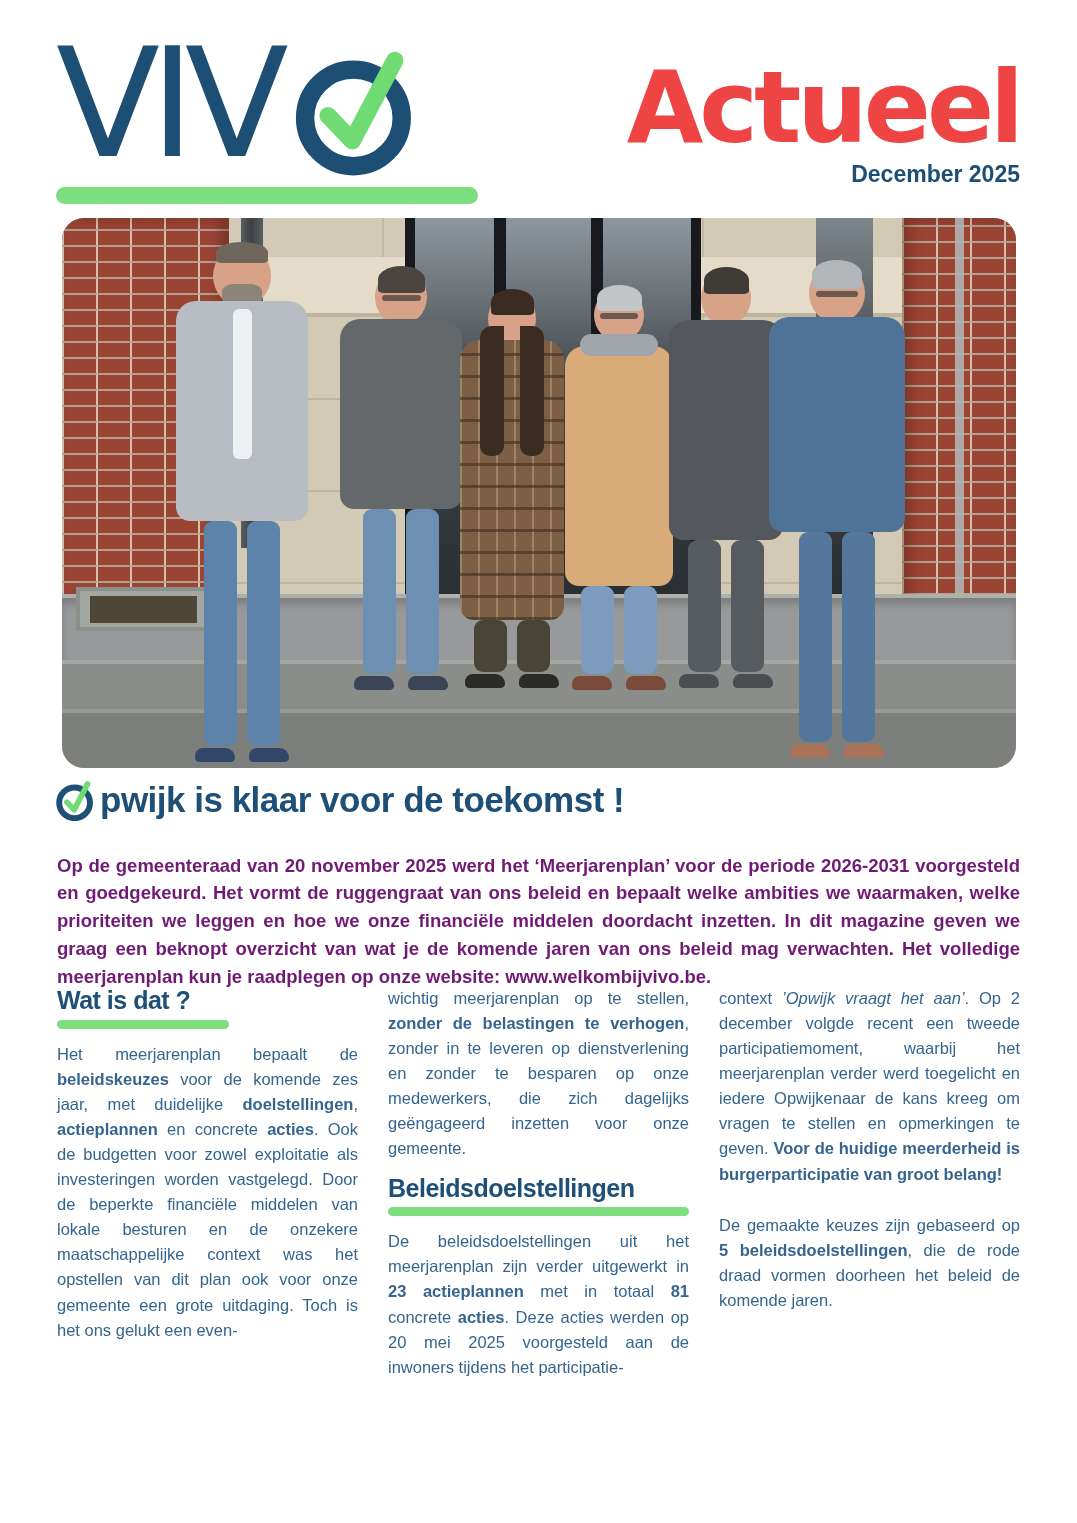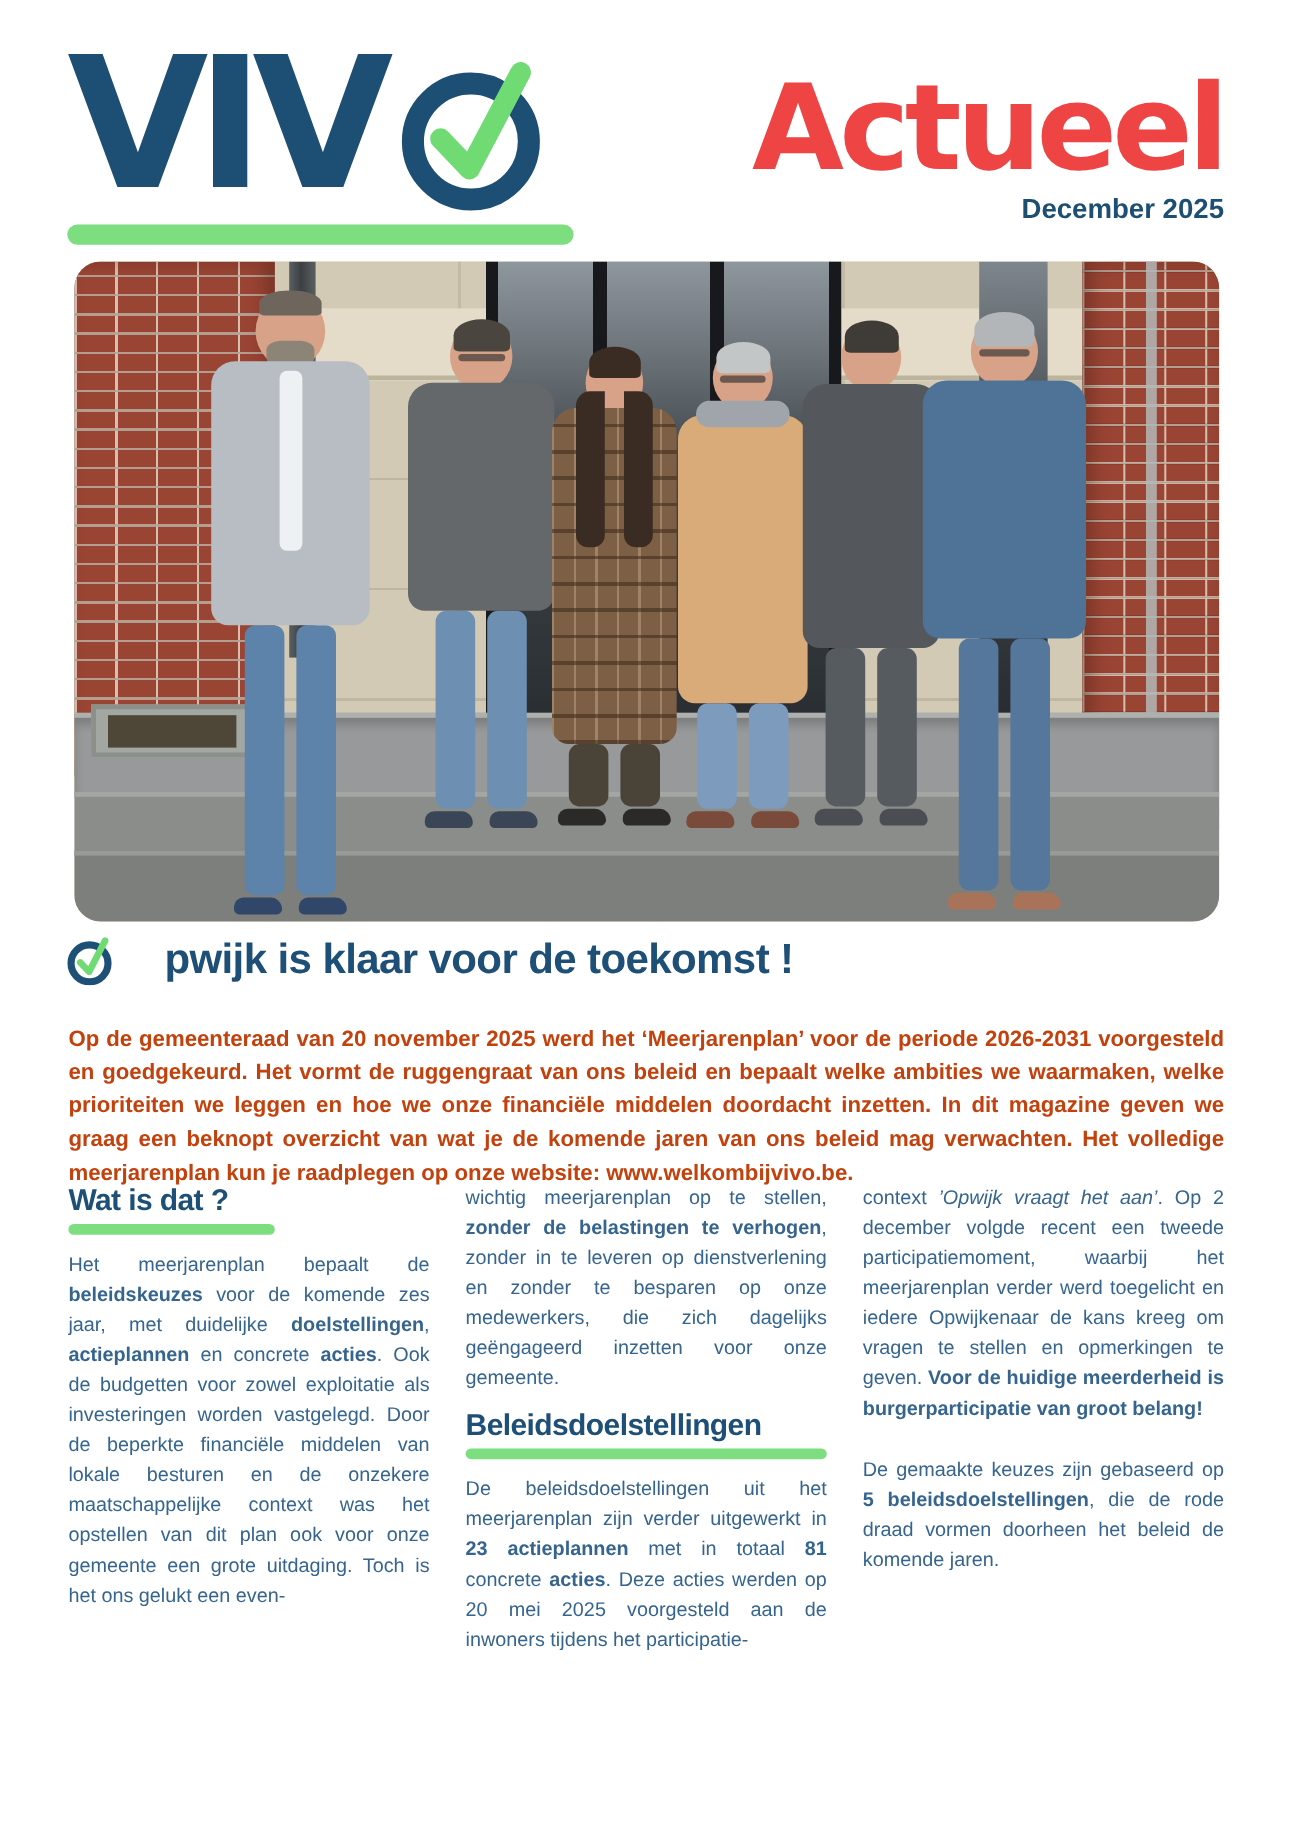--- a/index.html
+++ b/index.html
@@ -2,21 +2,21 @@
 <html><head>
 <meta charset="utf-8">
 <style>
   html,body{margin:0;padding:0;background:#ffffff;}
   .page{position:relative;width:1077px;height:1523px;background:#ffffff;overflow:hidden;
         font-family:"Liberation Sans","DejaVu Sans",sans-serif;}
 
   
   .logo{position:absolute;top:26px;left:56px;}
   .logo-row{display:flex;align-items:center;}
-  .logo-viv{font-family:"DejaVu Sans",sans-serif;font-weight:bold;font-size:152px;line-height:1.02;
+  .logo-viv{font-family:"DejaVu Sans",sans-serif;font-weight:normal;font-size:152px;line-height:1.02;
             color:#1d4e74;letter-spacing:-10px;}
   .logo-o{width:138px;height:138px;margin-left:10px;margin-top:14px;}
   .logo-bar{width:422px;height:17px;border-radius:9px;background:#7cde7e;margin-top:6px;}
 
   .masthead{position:absolute;top:58px;right:57px;text-align:right;}
   .masthead-title{font-family:"DejaVu Sans",sans-serif;font-weight:bold;font-size:99px;line-height:1.0;
                   color:#ef4444;letter-spacing:-4px;}
   .masthead-date{font-size:23px;font-weight:bold;color:#1d4e74;margin-top:4px;}
 
   
@@ -78,24 +78,24 @@
 
   
   .caption{position:absolute;left:0;right:0;bottom:0;z-index:10;padding:26px 22px 12px;
            color:#ffffff;font-size:16px;letter-spacing:.2px;
            background:linear-gradient(180deg,rgba(30,30,30,0) 0%,rgba(30,30,30,.45) 70%);
            text-shadow:0 1px 3px rgba(0,0,0,.85),0 0 2px rgba(0,0,0,.6);}
 
   
   .headline{position:absolute;top:779px;left:55px;right:55px;display:flex;align-items:center;gap:3px;}
   .headline-icon{width:42px;height:42px;flex:0 0 auto;}
-  .headline-text{font-size:35px;font-weight:bold;color:#1e4f77;letter-spacing:-0.5px;margin-left:37px;}
+  .headline-text{font-size:35px;font-weight:bold;color:#1e4f77;letter-spacing:-0.5px;}
 
   .intro{position:absolute;top:833px;left:57px;width:963px;
-         font-size:18.5px;font-weight:bold;color:#c2410c;line-height:1.5;text-align:justify;}
+         font-size:18.5px;font-weight:bold;color:#701a75;line-height:1.5;text-align:justify;}
 
   .columns{position:absolute;top:986px;left:57px;width:963px;display:grid;
            grid-template-columns:1fr 1fr 1fr;column-gap:30px;}
   .col{min-width:0;}
   .col-heading{font-size:25px;font-weight:bold;color:#1e4f77;letter-spacing:-0.5px;
                line-height:1.15;margin:0;white-space:nowrap;}
   .green-underline{height:9px;border-radius:5px;background:#7cde7e;margin:5px 0 13px;}
   .u-short{width:172px;}
   .u-full{width:100%;}
   .body-p{font-size:16.5px;line-height:1.52;color:#35658e;text-align:justify;margin:0;}

